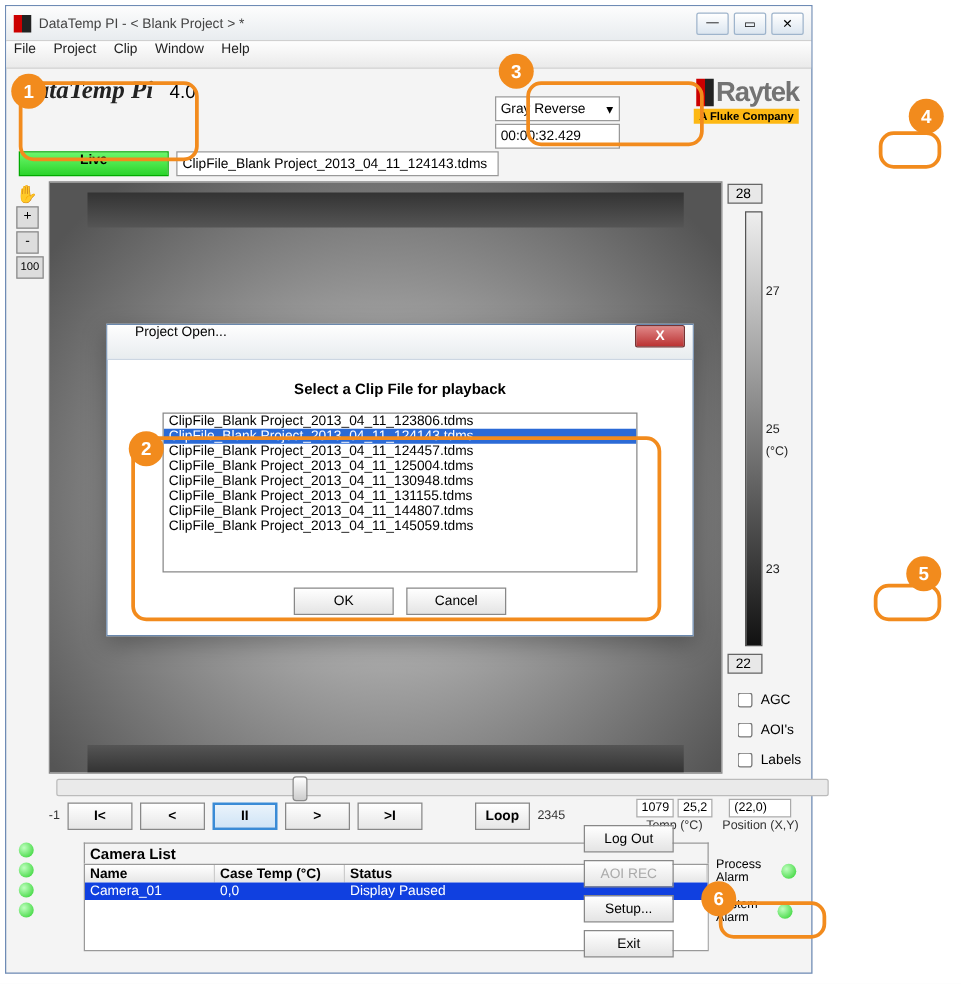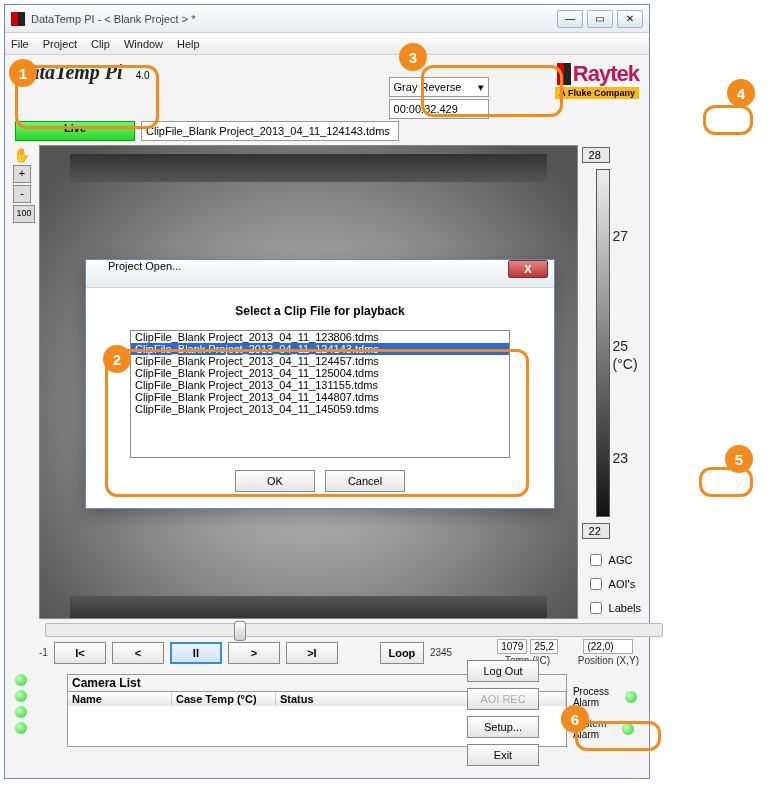--- a/index.html
+++ b/index.html
@@ -3,43 +3,43 @@
 <meta charset="utf-8">
 <style>
   * { box-sizing: border-box; font-family: "Segoe UI", Tahoma, sans-serif; font-size: 11px; }
   body { margin: 0; padding: 4px; background: #fff; width: 769px; }
   .winframe { border: 1px solid #6e8bb5; background: #f4f4f4; padding: 0; position: relative; }
   .titlebar { height: 28px; background: linear-gradient(#fdfdfd,#e8ecef); display: flex; align-items: center; padding: 0 6px; border-bottom: 1px solid #d0d0d0; }
   .titlebar .logo { width: 14px; height: 14px; background: linear-gradient(90deg,#c00 50%,#222 50%); margin-right: 6px; }
   .titlebar .ttext { flex: 1; color: #444; }
   .titlebar .winbtns { display: flex; gap: 4px;}
   .titlebar .winbtn { width: 26px; height: 18px; border: 1px solid #9eb4cc; border-radius: 2px; background: linear-gradient(#fff,#dce6f0); display:flex;align-items:center;justify-content:center;font-size:10px;}
-  .menubar { height: 22px; background: linear-gradient(#fefefe,#eaeaea); display: flex; align-items: center; padding: 0 6px; gap: 14px; border-bottom: 1px solid #d0d0d0;}
+  .menubar { height: 22px; background: linear-gradient(#fefefe,#eaeaea); display: flex; align-items: flex-start; padding: 0 6px; gap: 14px; border-bottom: 1px solid #d0d0d0;}
   .menuitem { color: #222; }
   .header { padding: 6px 10px 2px 10px; display:flex; align-items:flex-start; }
   .apptitle { font-size: 20px; font-style: italic; font-weight: bold; font-family: Georgia, serif; color: #222; }
-  .ver { margin-left:10px; font-size:10px; font-style:normal; font-weight:normal; font-family:Arial; }
+  .ver { margin-left:10px; font-size:15px; font-style:normal; font-weight:normal; font-family:Arial; }
   .rightbrand { margin-left:auto; display:flex; flex-direction:column; align-items:flex-end;}
-  .brand { font-size: 22px; font-weight: 900; color:#be185d; letter-spacing:-1px;text-align:center;}
+  .brand { font-size: 22px; font-weight: 900; color:#737373; letter-spacing:-1px;text-align:center;}
   .brandsub { background:#fdb813; font-size:9px; padding:1px 4px; font-weight:bold; }
   .livebar { display:flex; align-items:center; padding: 0 10px 4px 10px; gap:6px;}
   .livebtn { width:120px; height:20px; background: linear-gradient(#6bf76b,#2bd42b); border:1px solid #0a0; font-weight:bold; text-align:center; }
   .field { border:1px solid #999; background:#fff; height:20px; padding:0 4px; font-size:11px; display:flex;align-items:center; }
   .paletteSel { width:100px; display:flex;justify-content:space-between;}
   .mainrow { display:flex; padding:0 8px; gap:4px; align-items:flex-start;}
   .leftctrl { display:flex; flex-direction:column; gap:2px; padding-top:2px; }
   .handicon { font-size:14px; }
   .sqbtn { width:18px; height:18px; border:1px solid #888; background:#ddd; text-align:center; line-height:15px; }
   .thermal { width:618px; height:474px; position:relative; overflow:hidden; border:1px solid #888; background: radial-gradient(ellipse at 50% 55%, #bbb 20%, #888 55%, #555 90%); }
   .thermal::before { content:""; position:absolute; left:30px; top:8px; right:30px; height:28px; background:linear-gradient(#333,#555); }
   .thermal::after { content:""; position:absolute; left:30px; right:30px; bottom:0; height:22px; background:linear-gradient(#555,#333); }
   .scalecol { width:60px; display:flex; flex-direction:column; align-items:flex-start; }
   .tempbox { border:1px solid #666; background:#e8e8e8; padding:1px 6px; font-size:11px; margin:2px 0; min-width:28px; }
   .grad { width:14px; height:348px; background:linear-gradient(#eee,#111); border:1px solid #555; margin:4px 0 4px 14px; position:relative;}
-  .tick { position:absolute; left:16px; font-size:14px; color:#222; }
+  .tick { position:absolute; left:16px; font-size:10px; color:#222; }
   .checks { margin-top:10px; display:flex; flex-direction:column; gap:6px; padding-left:4px;}
   .check { display:flex; gap:4px; align-items:center;}
   .check input{width:12px;height:12px;}
 
   .sliderrow { padding:4px 10px 0 40px; }
   .track { height:14px; background:#eaeaea; border:1px solid #bbb; border-radius:2px; position:relative; width:618px;}
   .track::after{content:""; position:absolute; left:188px; top:-3px; width:10px; height:18px; background:linear-gradient(#fff,#ccc); border:1px solid #888; border-radius:3px;}
 
   .ctrlrow { padding:2px 10px 4px 34px; display:flex; align-items:center; gap:6px;}
   .ctrlrow .pbtn { width:52px; height:22px; border:1px solid #888; background:linear-gradient(#fff,#e6e6e6); display:flex;align-items:center;justify-content:center;font-weight:bold;}
@@ -164,21 +164,21 @@
   <div class="ctrlrow">
     <span class="lbl">-1</span>
     <div class="pbtn">I&lt;</div>
     <div class="pbtn">&lt;</div>
     <div class="pbtn active">II</div>
     <div class="pbtn">&gt;</div>
     <div class="pbtn">&gt;I</div>
     <div style="width:30px;"></div>
     <div class="pbtn" style="width:44px;">Loop</div>
     <span class="lbl">2345</span>
-    <div style="margin-left:auto;display:flex;gap:20px;">
+    <div style="margin-left:auto;display:flex;gap:8px;">
       <div style="display:flex;flex-direction:column;align-items:center;gap:1px;">
         <div style="display:flex;gap:3px;">
           <span class="smallval">1079</span>
           <span class="smallval">25,2</span>
         </div>
         <span class="lbl">Temp (°C)</span>
       </div>
       <div style="display:flex;flex-direction:column;align-items:center;gap:1px;">
         <span class="smallval" style="min-width:50px;">(22,0)</span>
         <span class="lbl">Position (X,Y)</span>
@@ -196,20 +196,25 @@
     <div class="camlist">
       <div class="hdr">Camera List</div>
       <table class="camtable" cellspacing="0">
         <tbody>
             <tr>
           <th style="width:104px;">Name</th>
           <th style="width:104px;">Case Temp (°C)</th>
           <th>Status</th>
         </tr>
         <tr>
+          <td>Camera_01</td>
+          <td>0,0</td>
+          <td>Display Paused</td>
+        </tr>
+        <tr>
               <td colspan="3" style="background:#fff;height:40px;"></td>
             </tr>
       </tbody>
         </table>
     </div>
   </div>
 
   <div class="bottomright" style="right:110px;">
     <div class="rbtn">Log Out</div>
     <div class="rbtn" style="color:#aaa;">AOI REC</div>
@@ -235,20 +240,21 @@
       <span style="margin-left:4px;">Project Open...</span>
       <div class="closebtn">X</div>
     </div>
     <div class="mbody">
       <div class="instr">Select a Clip File for playback</div>
       <div class="listbox" id="filelist">
           <div>ClipFile_Blank Project_2013_04_11_123806.tdms</div>
           <div class="sel">ClipFile_Blank Project_2013_04_11_124143.tdms</div>
           <div>ClipFile_Blank Project_2013_04_11_124457.tdms</div>
           <div>ClipFile_Blank Project_2013_04_11_125004.tdms</div>
+          <div>ClipFile_Blank Project_2013_04_11_130948.tdms</div>
           <div>ClipFile_Blank Project_2013_04_11_131155.tdms</div>
           <div>ClipFile_Blank Project_2013_04_11_144807.tdms</div>
           <div>ClipFile_Blank Project_2013_04_11_145059.tdms</div>
         </div>
       <div class="obtns">
         <button class="dbtn">OK</button>
         <button class="dbtn">Cancel</button>
       </div>
     </div>
   </div>

